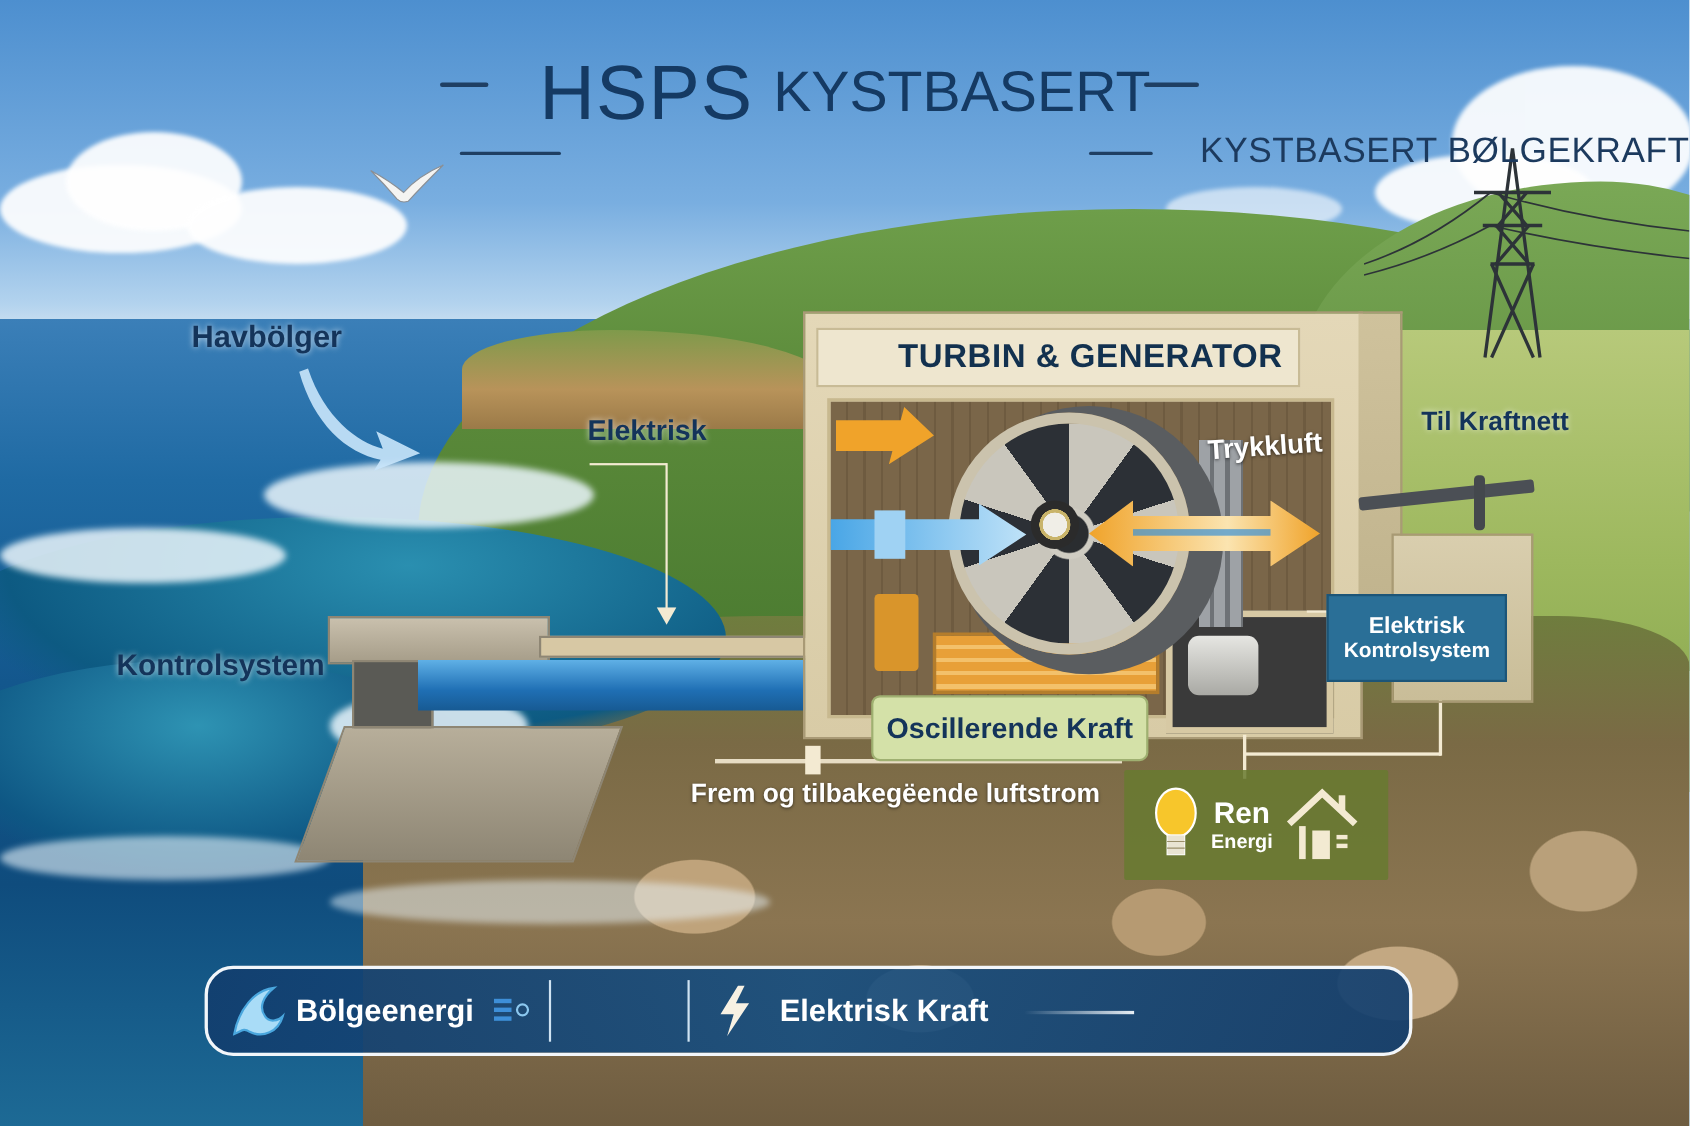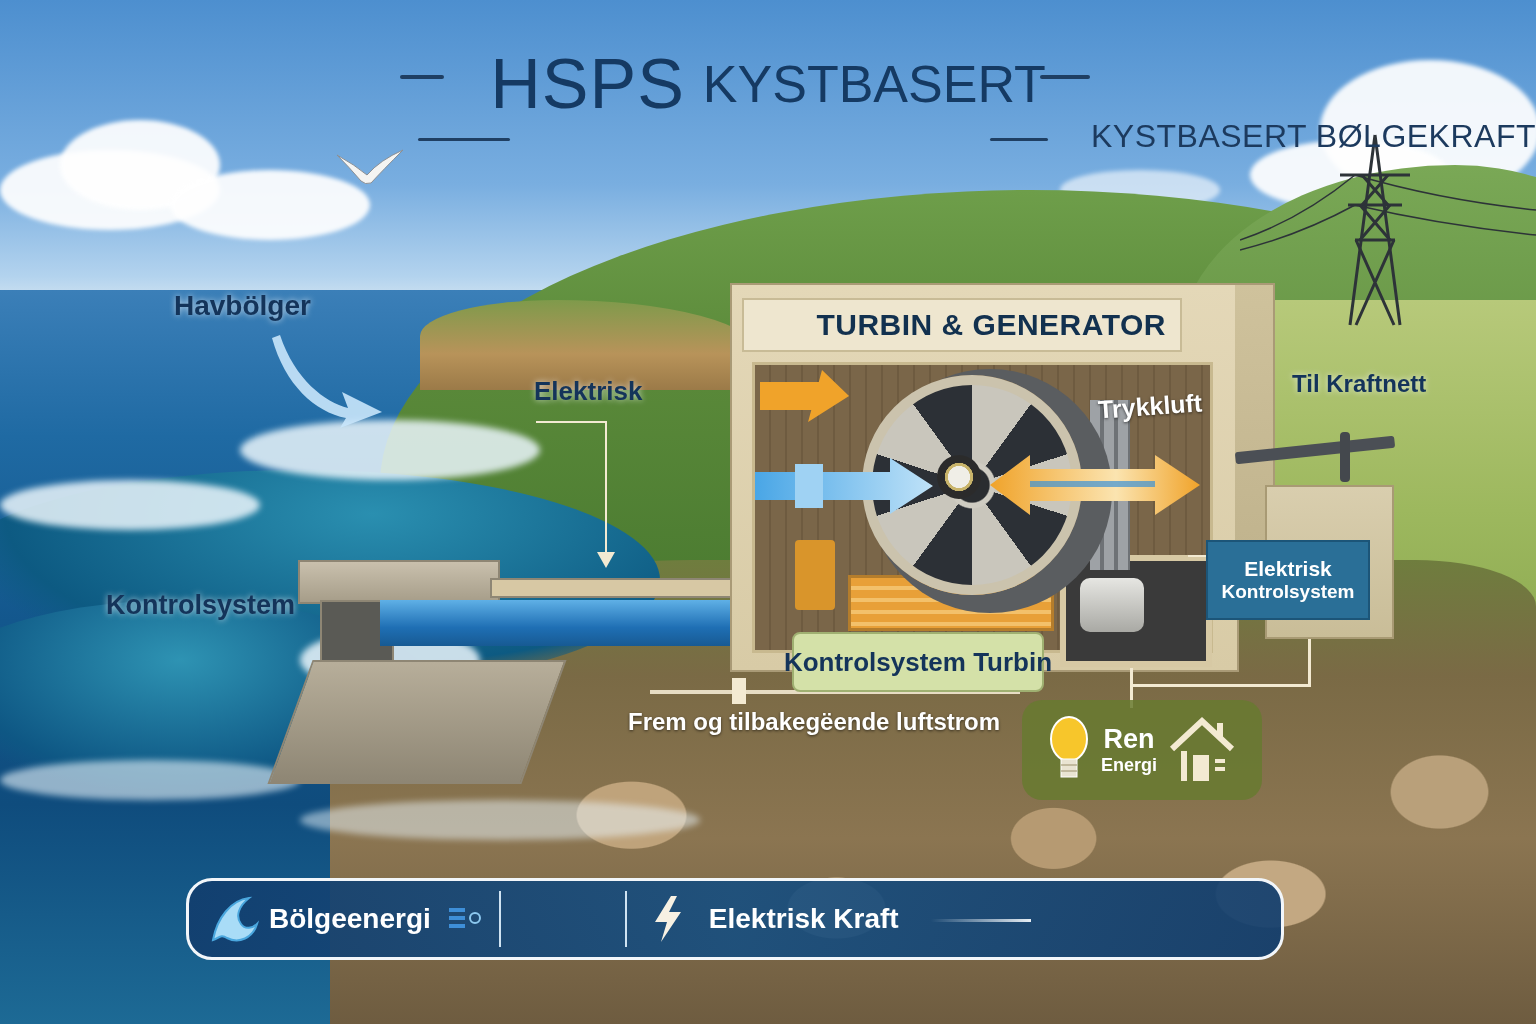--- a/index.html
+++ b/index.html
@@ -55,21 +55,21 @@
   .title-main{font-family:"Liberation Sans",sans-serif;font-weight:400;color:#153a63;display:inline-flex;align-items:center;gap:18px;}
   .title-main .a{font-size:70px;letter-spacing:1px;}
   .title-main .b{font-size:52px;}
   .title-line{position:absolute;height:4px;background:#1f3f63;border-radius:2px;}
   .subtitle{position:absolute;left:0;top:118px;width:1536px;text-align:right;font-family:"Liberation Sans",sans-serif;
     font-size:32px;color:#1c3a5e;letter-spacing:.5px;}
   .osc-box{position:absolute;left:792px;top:632px;width:248px;height:56px;background:#d4e1a8;border:2px solid #9fb071;border-radius:8px;
     display:flex;align-items:center;justify-content:center;}
   .ctrl-box{position:absolute;left:1206px;top:540px;width:160px;height:76px;background:#2a6f97;border:2px solid #1c5578;
     display:flex;flex-direction:column;align-items:center;justify-content:center;}
-  .ren-box{position:absolute;left:1022px;top:700px;width:240px;height:100px;background:rgba(103,122,48,.85);border-radius:20px;
+  .ren-box{position:absolute;left:1022px;top:700px;width:240px;height:100px;background:rgba(103,122,48,.85);border-radius:2px;
     display:flex;align-items:center;justify-content:center;gap:10px;}
   .flowbar{position:absolute;left:186px;top:878px;width:1098px;height:82px;border-radius:26px;border:3px solid #f2f6fa;
     background:linear-gradient(90deg,rgba(18,62,110,.92),rgba(22,78,128,.9) 50%,rgba(18,62,110,.92));
     display:flex;align-items:center;box-sizing:border-box;padding:0 20px;}
   .fb-item{display:flex;align-items:center;gap:10px;}
   .fb-text{font-family:"Liberation Sans",sans-serif;font-weight:700;font-size:28px;color:#fff;}
   .fb-sep{width:2px;height:56px;background:#cfe3f2;margin:0 16px;}
   .tower{position:absolute;}
   .gull{position:absolute;}
 </style>
@@ -202,21 +202,21 @@
   <div class="title-line" style="left:990px;top:138px;width:58px;height:3px;"></div>
   <div class="subtitle">KYSTBASERT BØLGEKRAFT</div>
 
   <div class="lbl lbl-dark" style="left:174px;top:290px;font-size:28px;">Havbölger</div>
   <div class="lbl lbl-dark" style="left:534px;top:376px;font-size:26px;">Elektrisk</div>
   <div class="lbl lbl-dark" style="left:106px;top:590px;font-size:27px;">Kontrolsystem</div>
   <div class="lbl lbl-light" style="left:1098px;top:392px;font-size:25px;transform:rotate(-4deg);">Trykkluft</div>
   <div class="lbl lbl-dark" style="left:1292px;top:370px;font-size:24px;">Til Kraftnett</div>
 
   <div class="osc-box">
-    <span class="lbl" style="position:static;font-size:26px;color:#14345a;">Kontrolsystem Turbin</span>
+    <span class="lbl" style="position:static;font-size:26px;color:#14345a;">Oscillerende Kraft</span>
   </div>
 
   <div class="ctrl-box">
     <span class="lbl" style="position:static;font-size:21px;color:#fff;">Elektrisk</span>
     <span class="lbl" style="position:static;font-size:19px;color:#fff;">Kontrolsystem</span>
   </div>
 
   <div class="lbl lbl-light" style="left:628px;top:708px;font-size:24px;">Frem og tilbakegëende luftstrom</div>
 
   <div class="ren-box">

